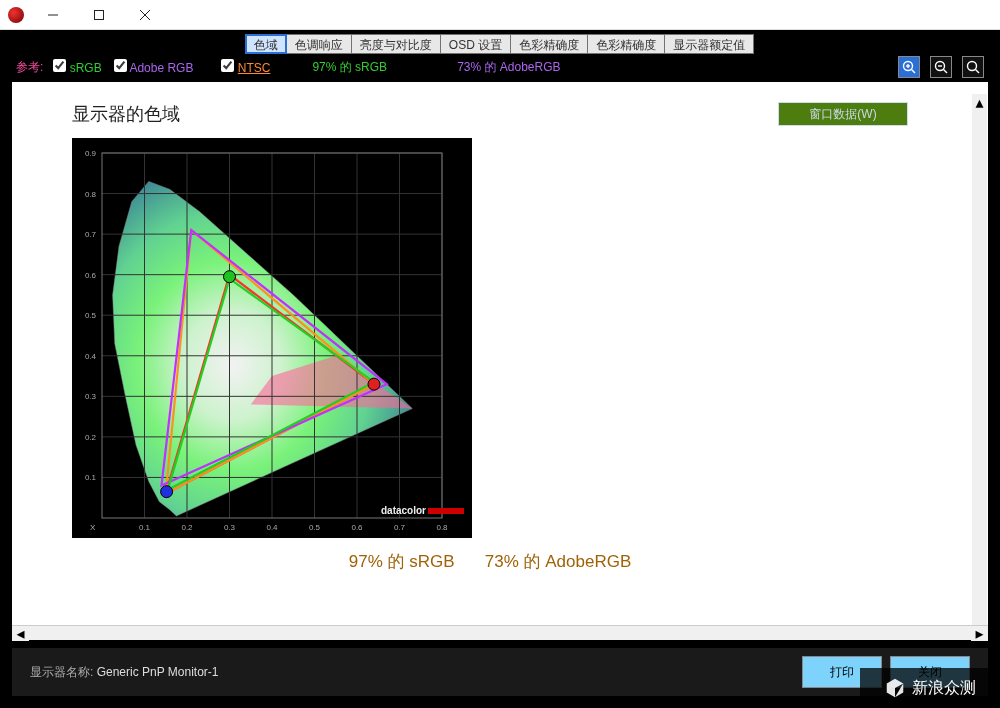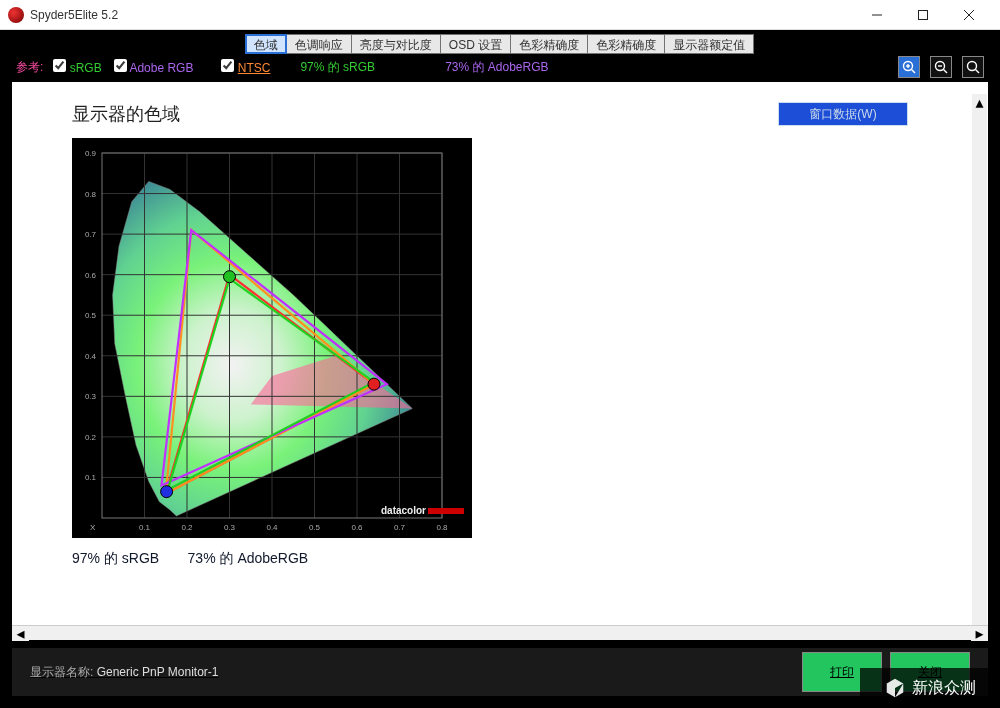--- a/index.html
+++ b/index.html
@@ -20,46 +20,45 @@
 .refbar input[type=checkbox]{ width:13px; height:13px; accent-color:#fff; }
 .srgb { color:#3c3; } .argb { color:#aa66ee; } .ntsc { color:#ff8833; }
 .refbar .stat1 { color:#3c3; margin-left:20px;} .refbar .stat2 { color:#aa66ee; margin-left:60px; }
 .refbar .spacer { flex:1; }
 .zbtn { width:22px; height:22px; border:1px solid #888; background:#111; display:flex; align-items:center; justify-content:center; cursor:pointer; }
 .zbtn.active { background:#2a6fd6; }
 .zbtn svg { width:14px; height:14px; stroke:#fff; stroke-width:1.4; fill:none; }
 
 .content { position:absolute; top:52px; left:12px; right:12px; bottom:68px; background:#fff; overflow:auto; padding:20px 60px; }
 .content h2 { font-size:18px; font-weight:normal; color:#222; margin-bottom:12px; }
-.ghostbtn { position:absolute; right:80px; top:20px; width:130px; height:24px; background:#1d4ed8; border:1px solid #cde; font-size:12px; color:#c9d9e8; display:flex; align-items:center; justify-content:center; }
+.ghostbtn { position:absolute; right:80px; top:20px; width:130px; height:24px; background:#4d7c0f; border:1px solid #cde; font-size:12px; color:#c9d9e8; display:flex; align-items:center; justify-content:center; }
 .chartbox { width:400px; height:400px; background:#000; position:relative; margin-bottom:12px; }
 .chartbox svg { width:100%; height:100%; }
-.summary { font-size:14px; color:#0f172a; font-family:monospace,"Courier New"; }
+.summary { font-size:17px; color:#a16207; font-family:monospace,"Courier New";text-align:center; }
 .summary span { margin-right:20px; }
-.statusbar { position:absolute; left:12px; right:12px; bottom:12px; height:48px; background:#1a1a1a; display:flex; align-items:center; padding:0 18px; gap:8px;text-decoration:underline; }
+.statusbar { position:absolute; left:12px; right:12px; bottom:12px; height:48px; background:#1a1a1a; display:flex; align-items:center; padding:0 18px; gap:8px; }
 .statusbar .mname { font-size:12px; color:#aaa; }
 .statusbar .mname b { color:#ddd; font-weight:normal; }
 .statusbar .spacer { flex:1; }
-.statusbar button { width:80px; height:40px; background:#22c55e; border:1px solid #888; font-size:12px; cursor:pointer; }
+.statusbar button { width:80px; height:32px; background:#7dd3fc; border:1px solid #888; font-size:12px; cursor:pointer; }
 .hscroll { position:absolute; left:12px; right:12px; bottom:68px; height:15px; background:#f0f0f0; border-top:1px solid #ccc; display:flex; }
 .hscroll .arw { width:17px; height:15px; display:flex; align-items:center; justify-content:center; background:#f0f0f0; }
 .hscroll .track { flex:1; }
 .vscroll { position:absolute; right:13px; top:64px; bottom:83px; width:15px; background:#f0f0f0; }
 .vscroll .arw { width:15px; height:17px; display:flex; align-items:center; justify-content:center; }
 .watermark { position:absolute; right:0; bottom:0; width:140px; height:40px; background:rgba(0,0,0,0.75); color:#fff; font-size:16px; display:flex; align-items:center; justify-content:center; gap:6px; }
 .watermark svg { width:22px; height:22px; fill:#fff; }
 .dclogo { position:absolute; right:8px; bottom:22px; font-size:10px; color:#eee; font-weight:bold; }
 .dclogo .bar { display:inline-block; width:36px; height:6px; background:#c00; vertical-align:middle; margin-left:2px; }
 </style>
 </head>
 <body>
 
 <div class="titlebar">
   <div class="icon-app"></div>
-  <div class="title">Spyder5Elite 5.2</div>
   <div class="winbtn">
       <svg viewBox="0 0 10 10">
         <line x1="0" y1="5" x2="10" y2="5"></line>
       </svg>
     </div>
   <div class="winbtn">
       <svg viewBox="0 0 10 10">
         <rect x="0.5" y="0.5" width="9" height="9"></rect>
       </svg>
     </div>
@@ -77,21 +76,21 @@
       <div class="tab">色调响应</div>
       <div class="tab">亮度与对比度</div>
       <div class="tab">OSD 设置</div>
       <div class="tab">色彩精确度</div>
       <div class="tab">色彩精确度</div>
       <div class="tab">显示器额定值</div>
     </div>
 
   <div class="refbar">
     <span class="label">参考:</span>
-    <span id="refitems"><input type="checkbox" checked="" style=""> <span class="srgb" style="margin-right: 12px;">sRGB</span><input type="checkbox" checked="" style=""> <span class="argb" style="margin-right: 28px;">Adobe RGB</span><input type="checkbox" checked="" style=""> <span class="ntsc" style=" text-decoration: underline;">NTSC</span></span>
+    <span id="refitems"><input type="checkbox" checked="" style=""> <span class="srgb" style="margin-right: 12px;">sRGB</span><input type="checkbox" checked="" style=""> <span class="argb" style="margin-right: 28px;">Adobe RGB</span><input type="checkbox" checked="" style=""> <span class="ntsc" style="margin-right: 12px; text-decoration: underline;">NTSC</span></span>
     <span class="stat1">97% 的 sRGB</span>
     <span class="stat2">73% 的 AdobeRGB</span>
     <span class="spacer"></span>
     <div class="zbtn active">
         <svg viewBox="0 0 14 14">
           <circle cx="6" cy="6" r="4.5"></circle>
           <line x1="9.5" y1="9.5" x2="13" y2="13"></line>
           <line x1="4" y1="6" x2="8" y2="6"></line>
           <line x1="6" y1="4" x2="6" y2="8"></line>
         </svg>

